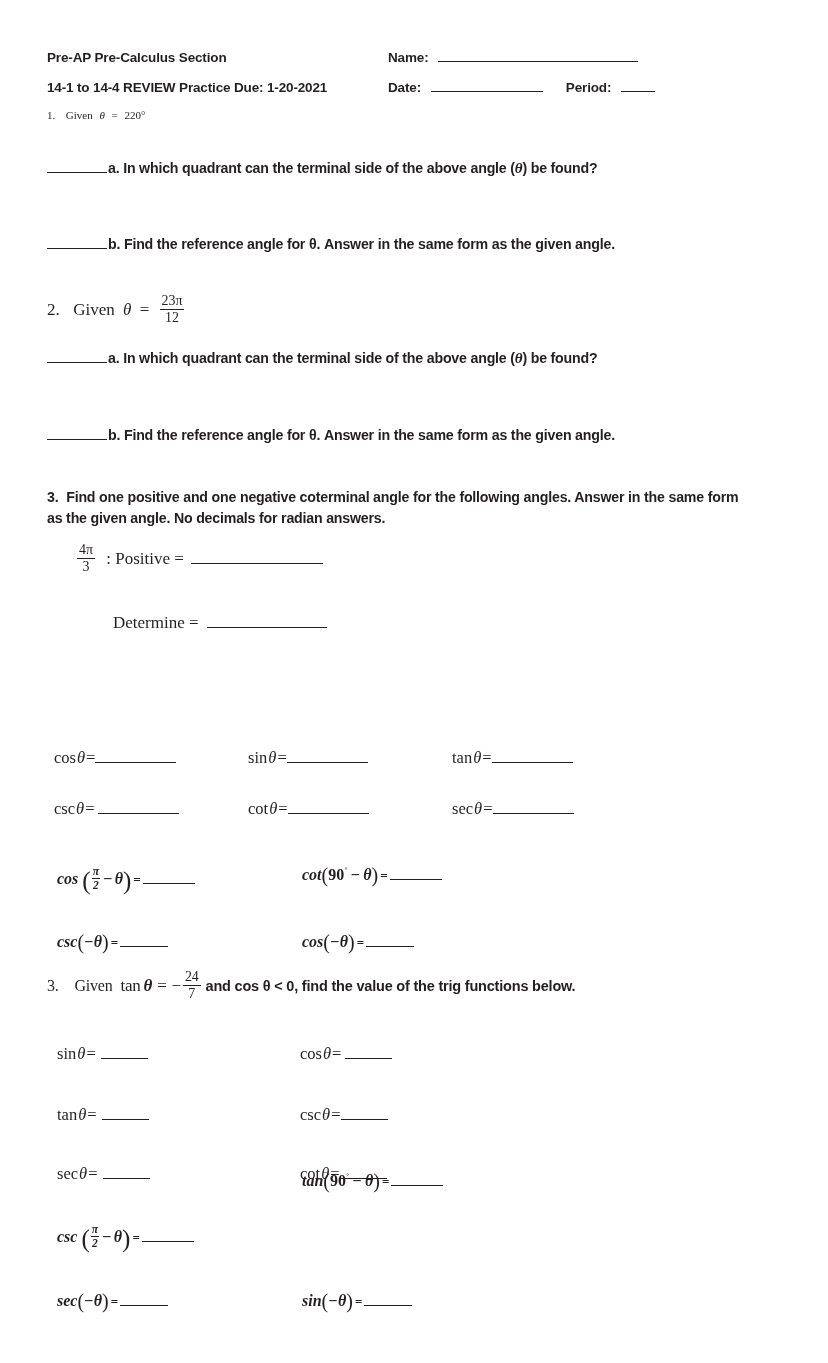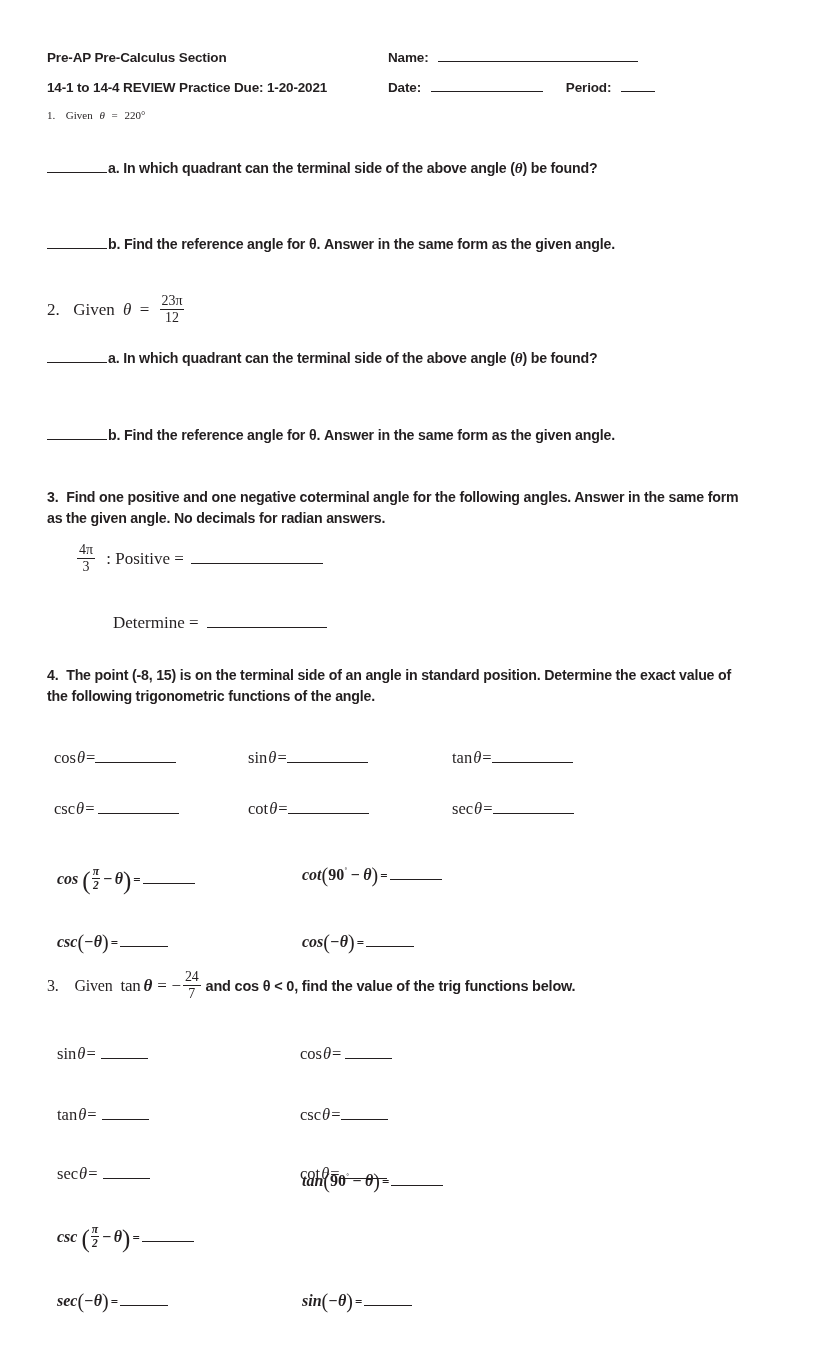--- a/index.html
+++ b/index.html
@@ -237,25 +237,20 @@
     </span>
     <span style="padding-left:5px;">: Positive =</span>
     <span class="ans" style="width:132px; margin-left:3px;"></span>
   </div>
 
   <div class="abs mserif" style="left:113px; top:613px; font-size:17px;">
     <span>Determine =</span>
     <span class="ans" style="width:120px; margin-left:4px;"></span>
   </div>
 
-  <div class="abs prose" style="left:47px; top:665px; width:748px;">
-    <span>4.</span>
-    <span style="display:inline-block;width:4px;"></span><span>The point (-8, 15) is on the terminal side of an angle in standard position.  Determine the exact value of</span>
-    <div>the following trigonometric functions of the angle.</div>
-  </div>
 
   <div class="abs trig" style="left:54px; top:748px;">
     <span>cos</span><span class="th">θ</span><span>=</span><span class="ans" style="width:81px;"></span>
   </div>
   <div class="abs trig" style="left:248px; top:748px;">
     <span>sin</span><span class="th">θ</span><span>=</span><span class="ans" style="width:81px;"></span>
   </div>
   <div class="abs trig" style="left:452px; top:748px;">
     <span>tan</span><span class="th">θ</span><span>=</span><span class="ans" style="width:81px;"></span>
   </div>

